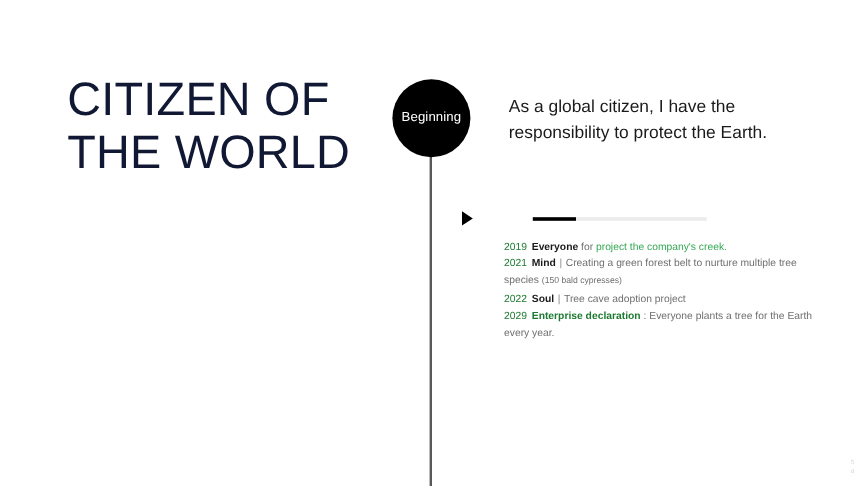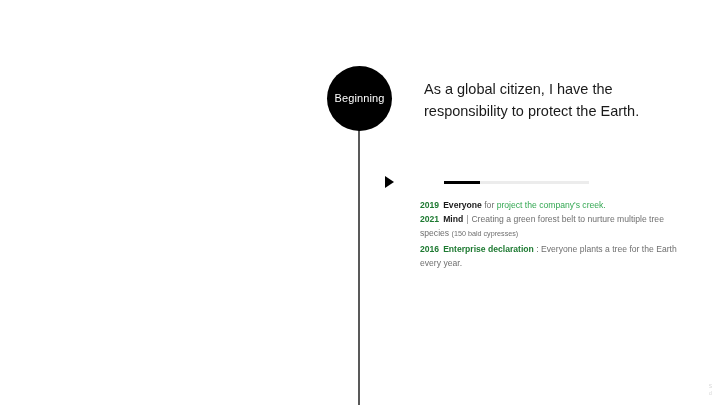--- a/index.html
+++ b/index.html
@@ -104,21 +104,21 @@
     width: 262px;
     font-size: 8.6px;
     line-height: 14.2px;
     color: #6f6f6f;
   }
   .entry {
     margin: 0;
     padding: 0;
   }
   .entry-year {
-    font-weight: bold;
+    font-weight: normal;
     color: #1e7a32;
     margin-right: 4px;
   }
   .entry-key {
     font-weight: bold;
     color: #1a1a1a;
   }
   .entry-key-green {
     font-weight: bold;
     color: #1e7a32;
@@ -149,38 +149,41 @@
     line-height: 7px;
     color: #d5d5d5;
     white-space: pre-line;
   }
 </style>
 </head>
 <body>
 
 <div id="slide">
 
+  <div id="slide-title">CITIZEN OF
+THE WORLD</div>
 
   <div id="timeline-axis"></div>
 
   <div id="timeline-node">
     <span id="timeline-node-label">Beginning</span>
   </div>
 
   <div id="timeline-pointer"></div>
 
   <div id="headline">As a global citizen, I have the
 responsibility to protect the Earth.</div>
 
   <div id="progress-bar">
     <div id="progress-bar-fill" style="width: 25%;"></div>
   </div>
 
   <div id="timeline-entries">
       <p class="entry"><span class="entry-year">2019</span><span class="entry-key">Everyone</span> <span class="text-gray">for </span><span class="text-green">project the company's creek.</span></p>
       <p class="entry"><span class="entry-year">2021</span><span class="entry-key">Mind</span><span class="entry-sep">|</span><span class="text-gray">Creating a green forest belt to nurture multiple tree species </span><span class="text-gray text-small">(150 bald cypresses)</span></p>
-      <p class="entry"><span class="entry-year">2016</span><span class="entry-key-green">Enterprise declaration</span> <span class="text-gray">: Everyone plants a tree for the Earth every year.</span></p>
+      <p class="entry"><span class="entry-year">2022</span><span class="entry-key">Soul</span><span class="entry-sep">|</span><span class="text-gray">Tree cave adoption project</span></p>
+      <p class="entry"><span class="entry-year">2029</span><span class="entry-key-green">Enterprise declaration</span> <span class="text-gray">: Everyone plants a tree for the Earth every year.</span></p>
     </div>
 
   <div id="footer-mark">S
 d</div>
 
 </div>
 
 </body></html>

